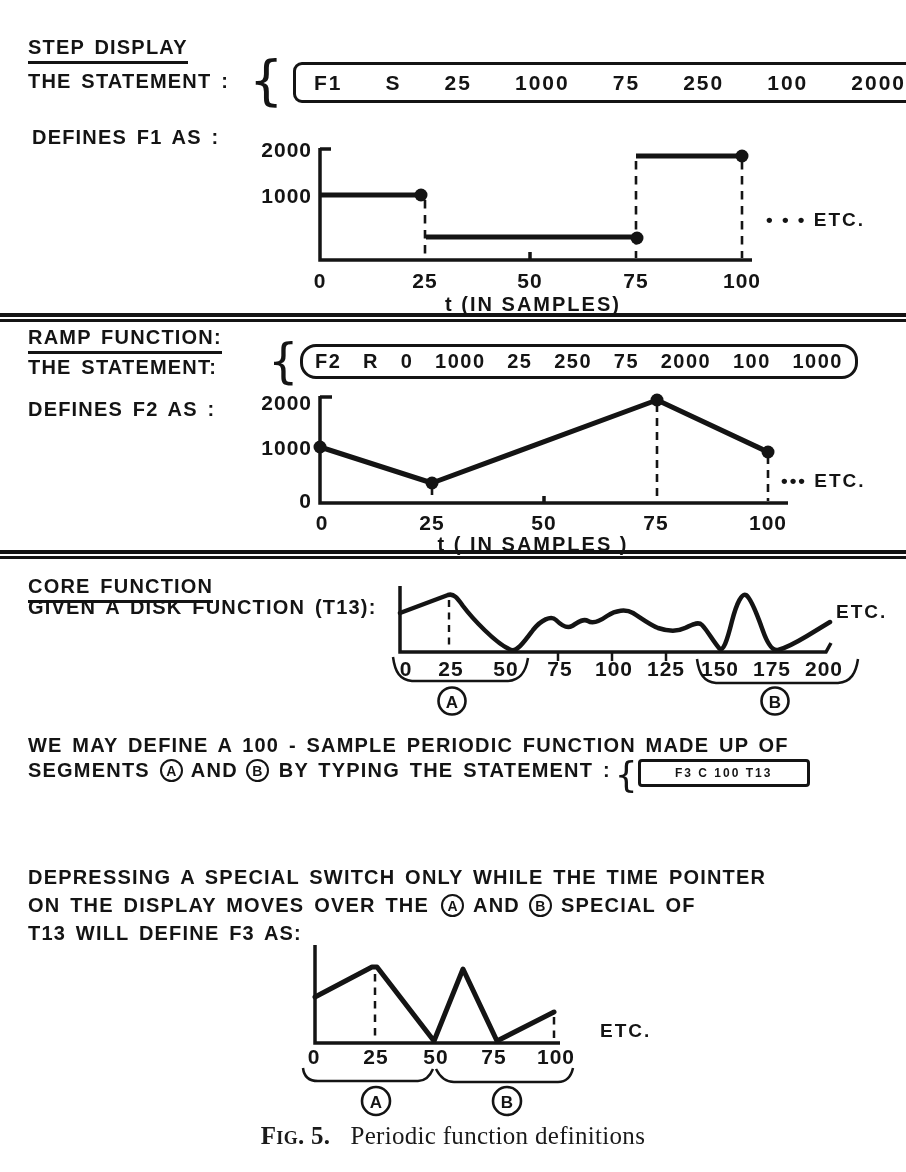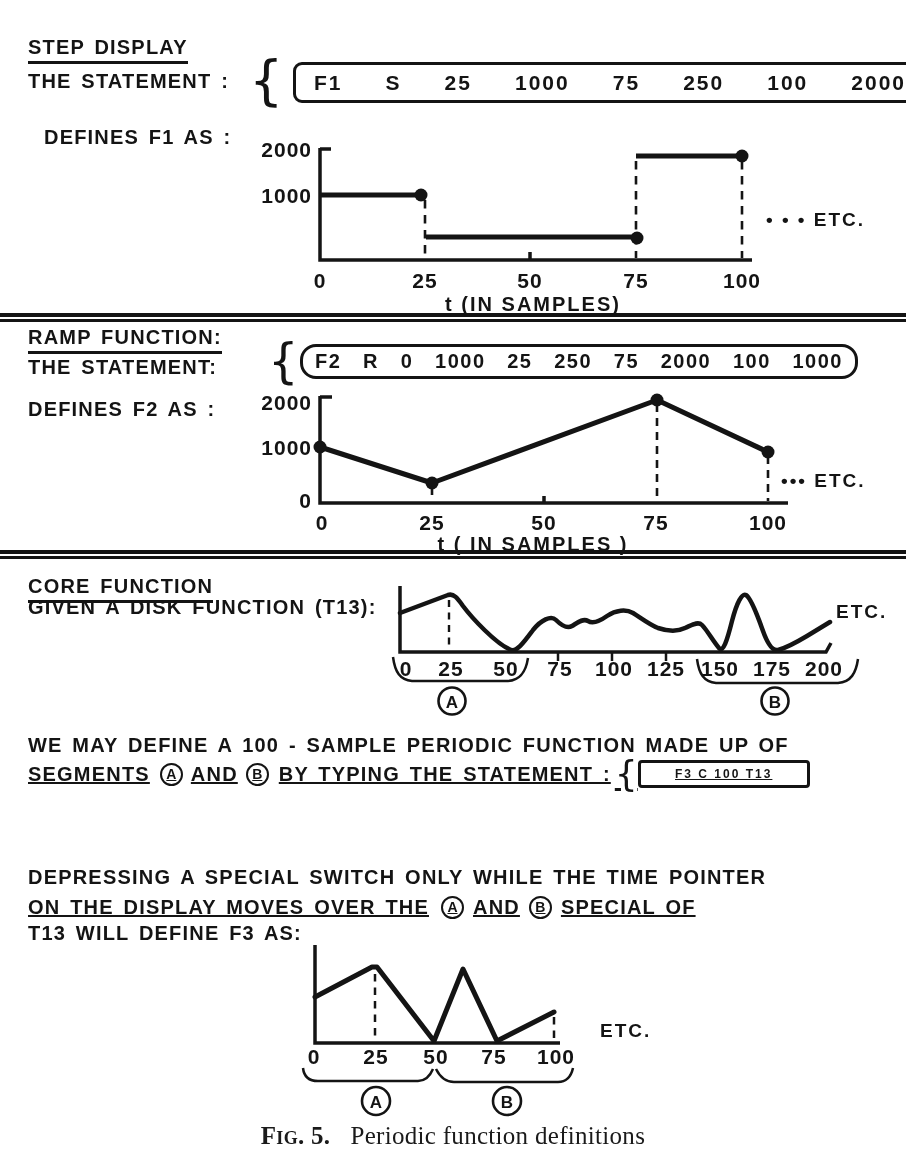--- a/index.html
+++ b/index.html
@@ -9,21 +9,21 @@
   .abs  { position:absolute; }
   .lbl  { font-size:20px; letter-spacing:1.2px; word-spacing:3px; white-space:nowrap; }
   .heading { border-bottom:3px solid #141414; padding-bottom:2px; }
   .stmt-box { border:3.5px solid #141414; display:flex; align-items:center;
               justify-content:space-between; background:#fff; }
   .tok { white-space:pre; }
   .brace { font-weight:400; line-height:0.9; font-family:"DejaVu Sans", sans-serif; }
   .circ { display:inline-flex; align-items:center; justify-content:center;
           width:23px; height:23px; border:2.5px solid #141414; border-radius:50%;
           font-size:14px; letter-spacing:0; flex:0 0 auto; }
-  .line-flex { display:flex; align-items:center; white-space:nowrap;text-decoration:underline; }
+  .line-flex { display:flex; align-items:flex-start; white-space:nowrap; }
   .rule { background:#141414; left:0; width:906px; }
   svg text { font-family:"Liberation Sans", sans-serif; font-weight:700; fill:#141414; }
   .tick { font-size:21px; letter-spacing:1px; }
   .axislbl { font-size:20px; letter-spacing:2px; }
   .etc { font-size:19px; letter-spacing:2px; }
   .seg-letter { font-size:17px; }
   .caption { font-family:"Liberation Serif", serif; font-weight:400; font-size:25px;
              color:#1a1a1a; letter-spacing:0.3px; }
   .caption .fig { font-variant:small-caps; font-weight:700; margin-right:20px; }
 </style>
@@ -40,21 +40,21 @@
   <span class="tok">F1</span>
   <span class="tok">S</span>
   <span class="tok">25</span>
   <span class="tok">1000</span>
   <span class="tok">75</span>
   <span class="tok">250</span>
   <span class="tok">100</span>
   <span class="tok">2000</span>
 </div>
 
-<div class="abs lbl" style="left:44px; top:126px;">DEFINES F1 AS :</div>
+<div class="abs lbl" style="left:32px; top:126px;">DEFINES F1 AS :</div>
 
 <svg class="abs" style="left:0; top:130px;" width="906" height="190" viewBox="0 130 906 190">
   <path d="M320 149 h11 M320 148 V260 H752 M530 252 V260" fill="none" stroke="#141414" stroke-width="3.5"></path>
   <path d="M320 195 H421" fill="none" stroke="#141414" stroke-width="5"></path>
   <path d="M426 237 H637" fill="none" stroke="#141414" stroke-width="5"></path>
   <path d="M636 156 H742" fill="none" stroke="#141414" stroke-width="5"></path>
   <path d="M425 200 V258" stroke="#141414" stroke-width="2.6" stroke-dasharray="8.5 6.5" fill="none"></path>
   <path d="M636 161 V258" stroke="#141414" stroke-width="2.6" stroke-dasharray="8.5 6.5" fill="none"></path>
   <path d="M742 161 V258" stroke="#141414" stroke-width="2.6" stroke-dasharray="8.5 6.5" fill="none"></path>
   <circle cx="421" cy="195" r="6.5" fill="#141414"></circle>

